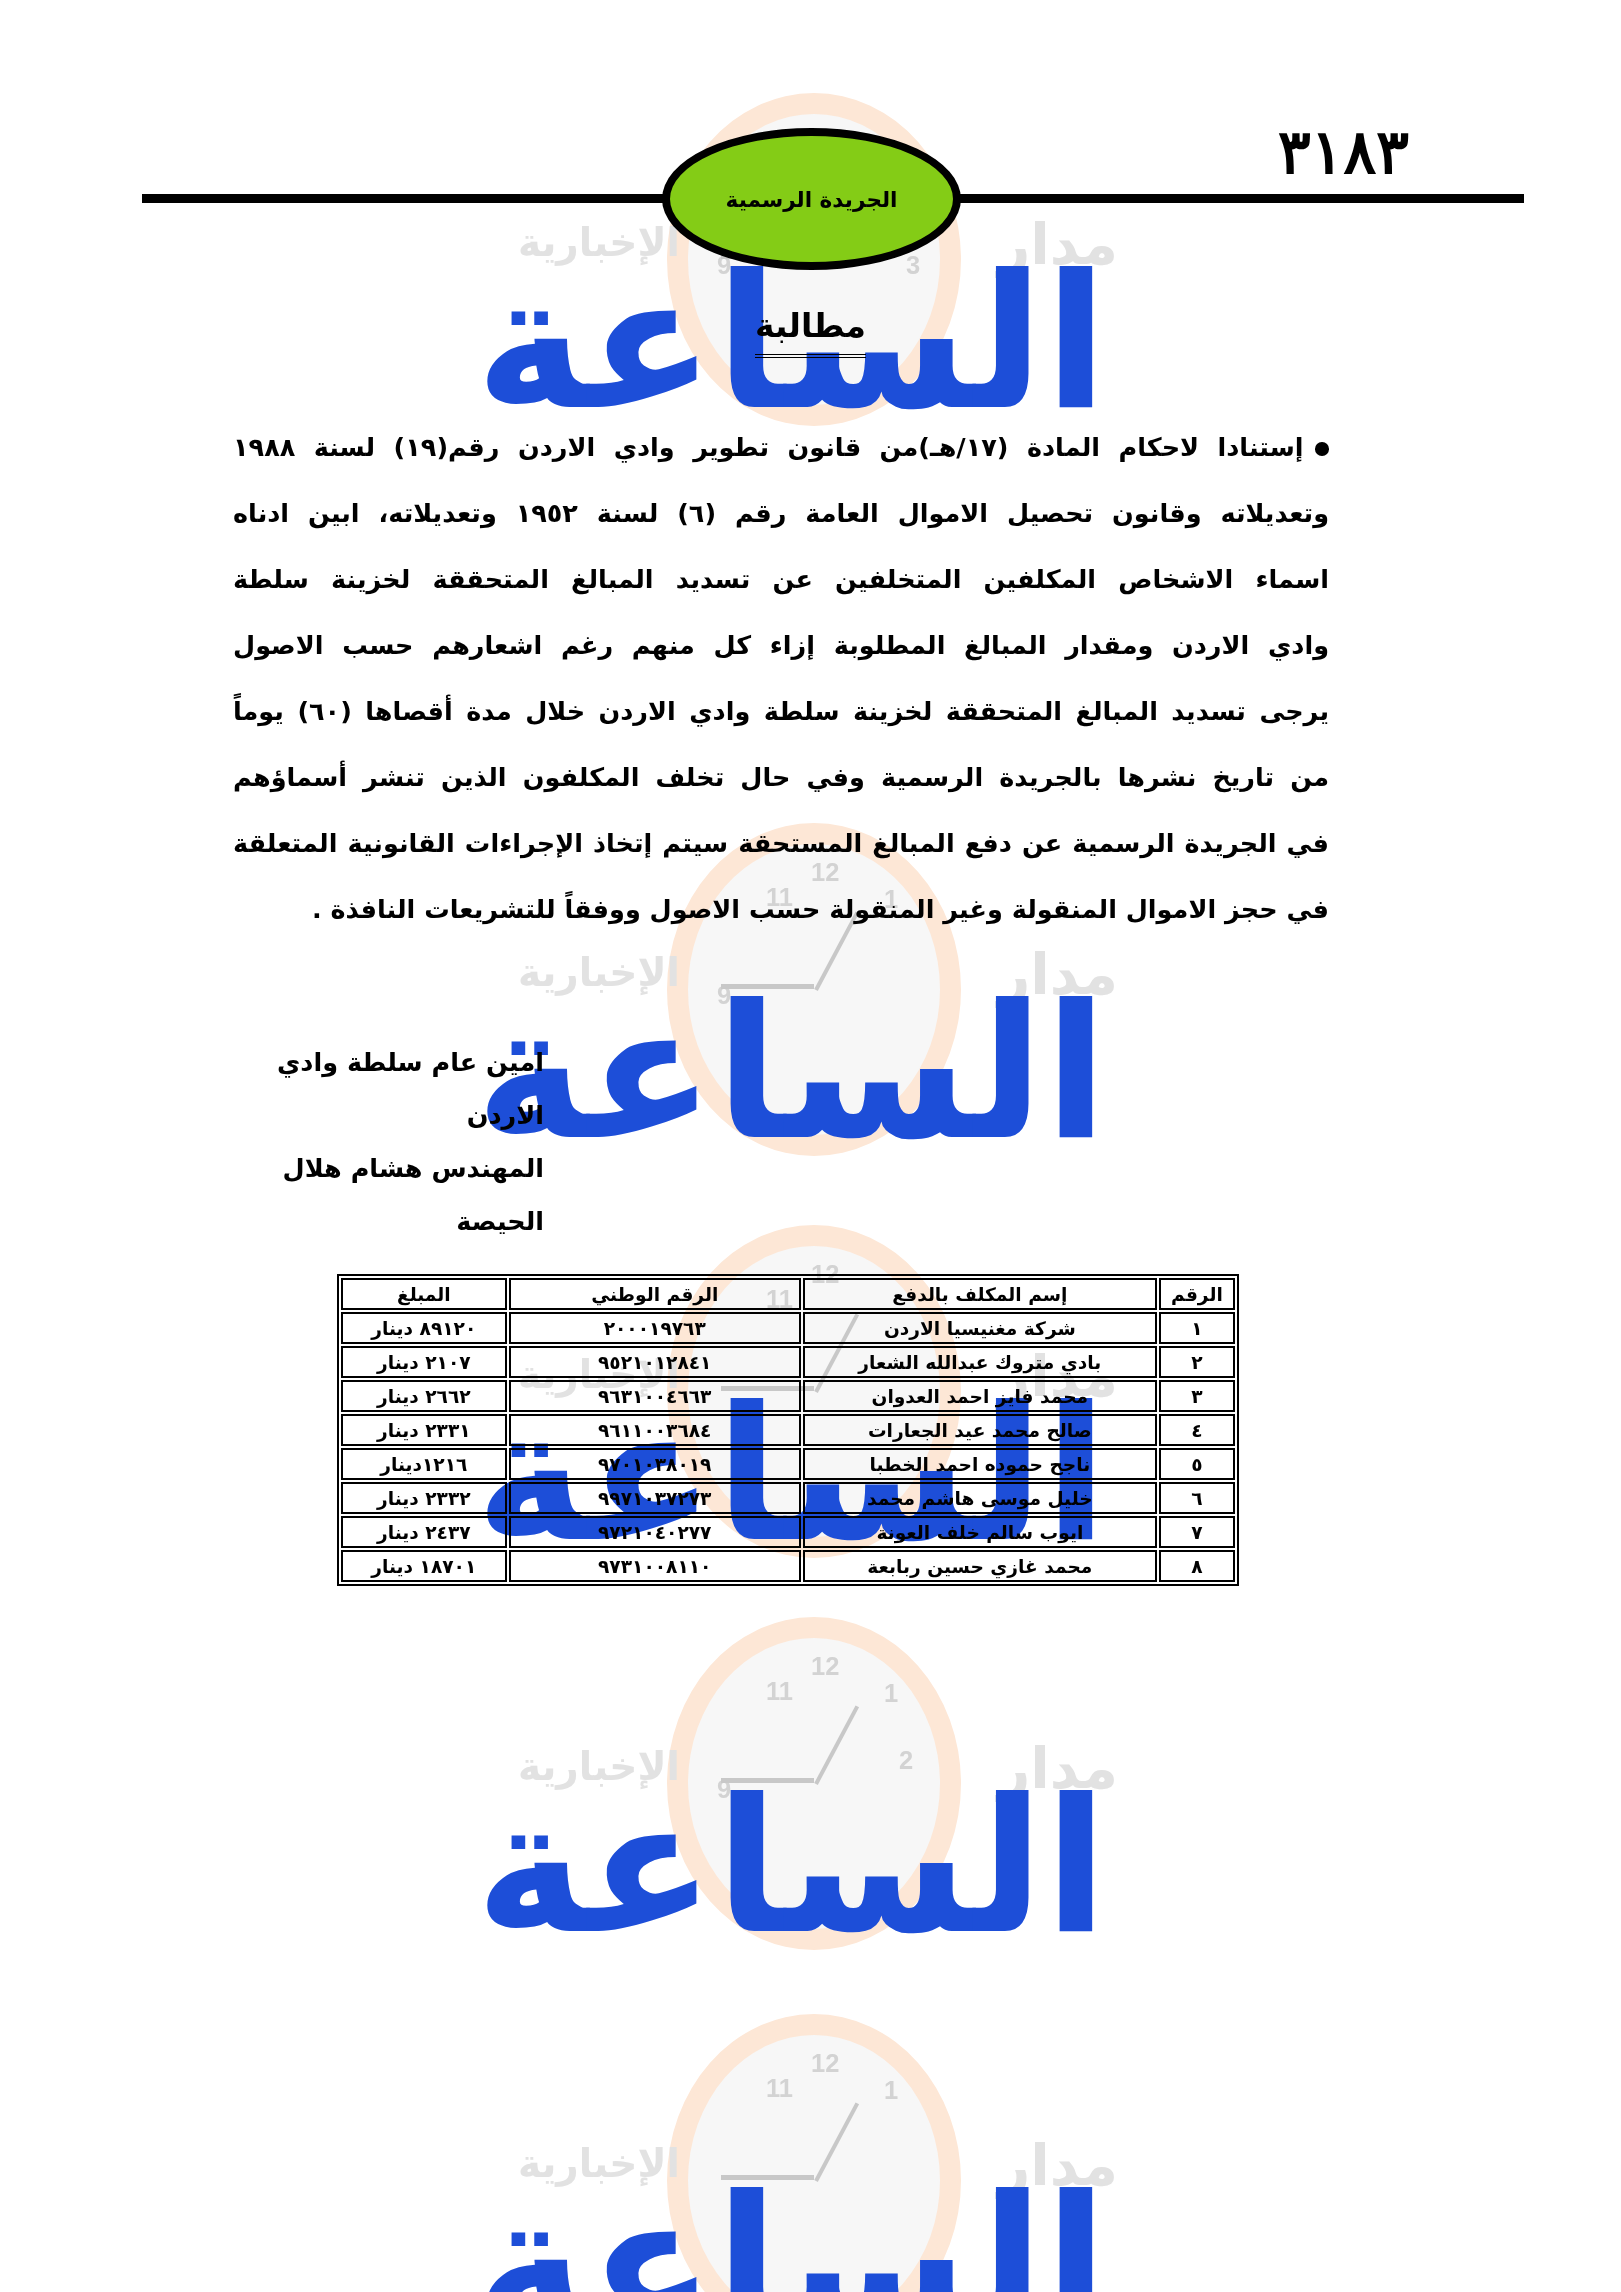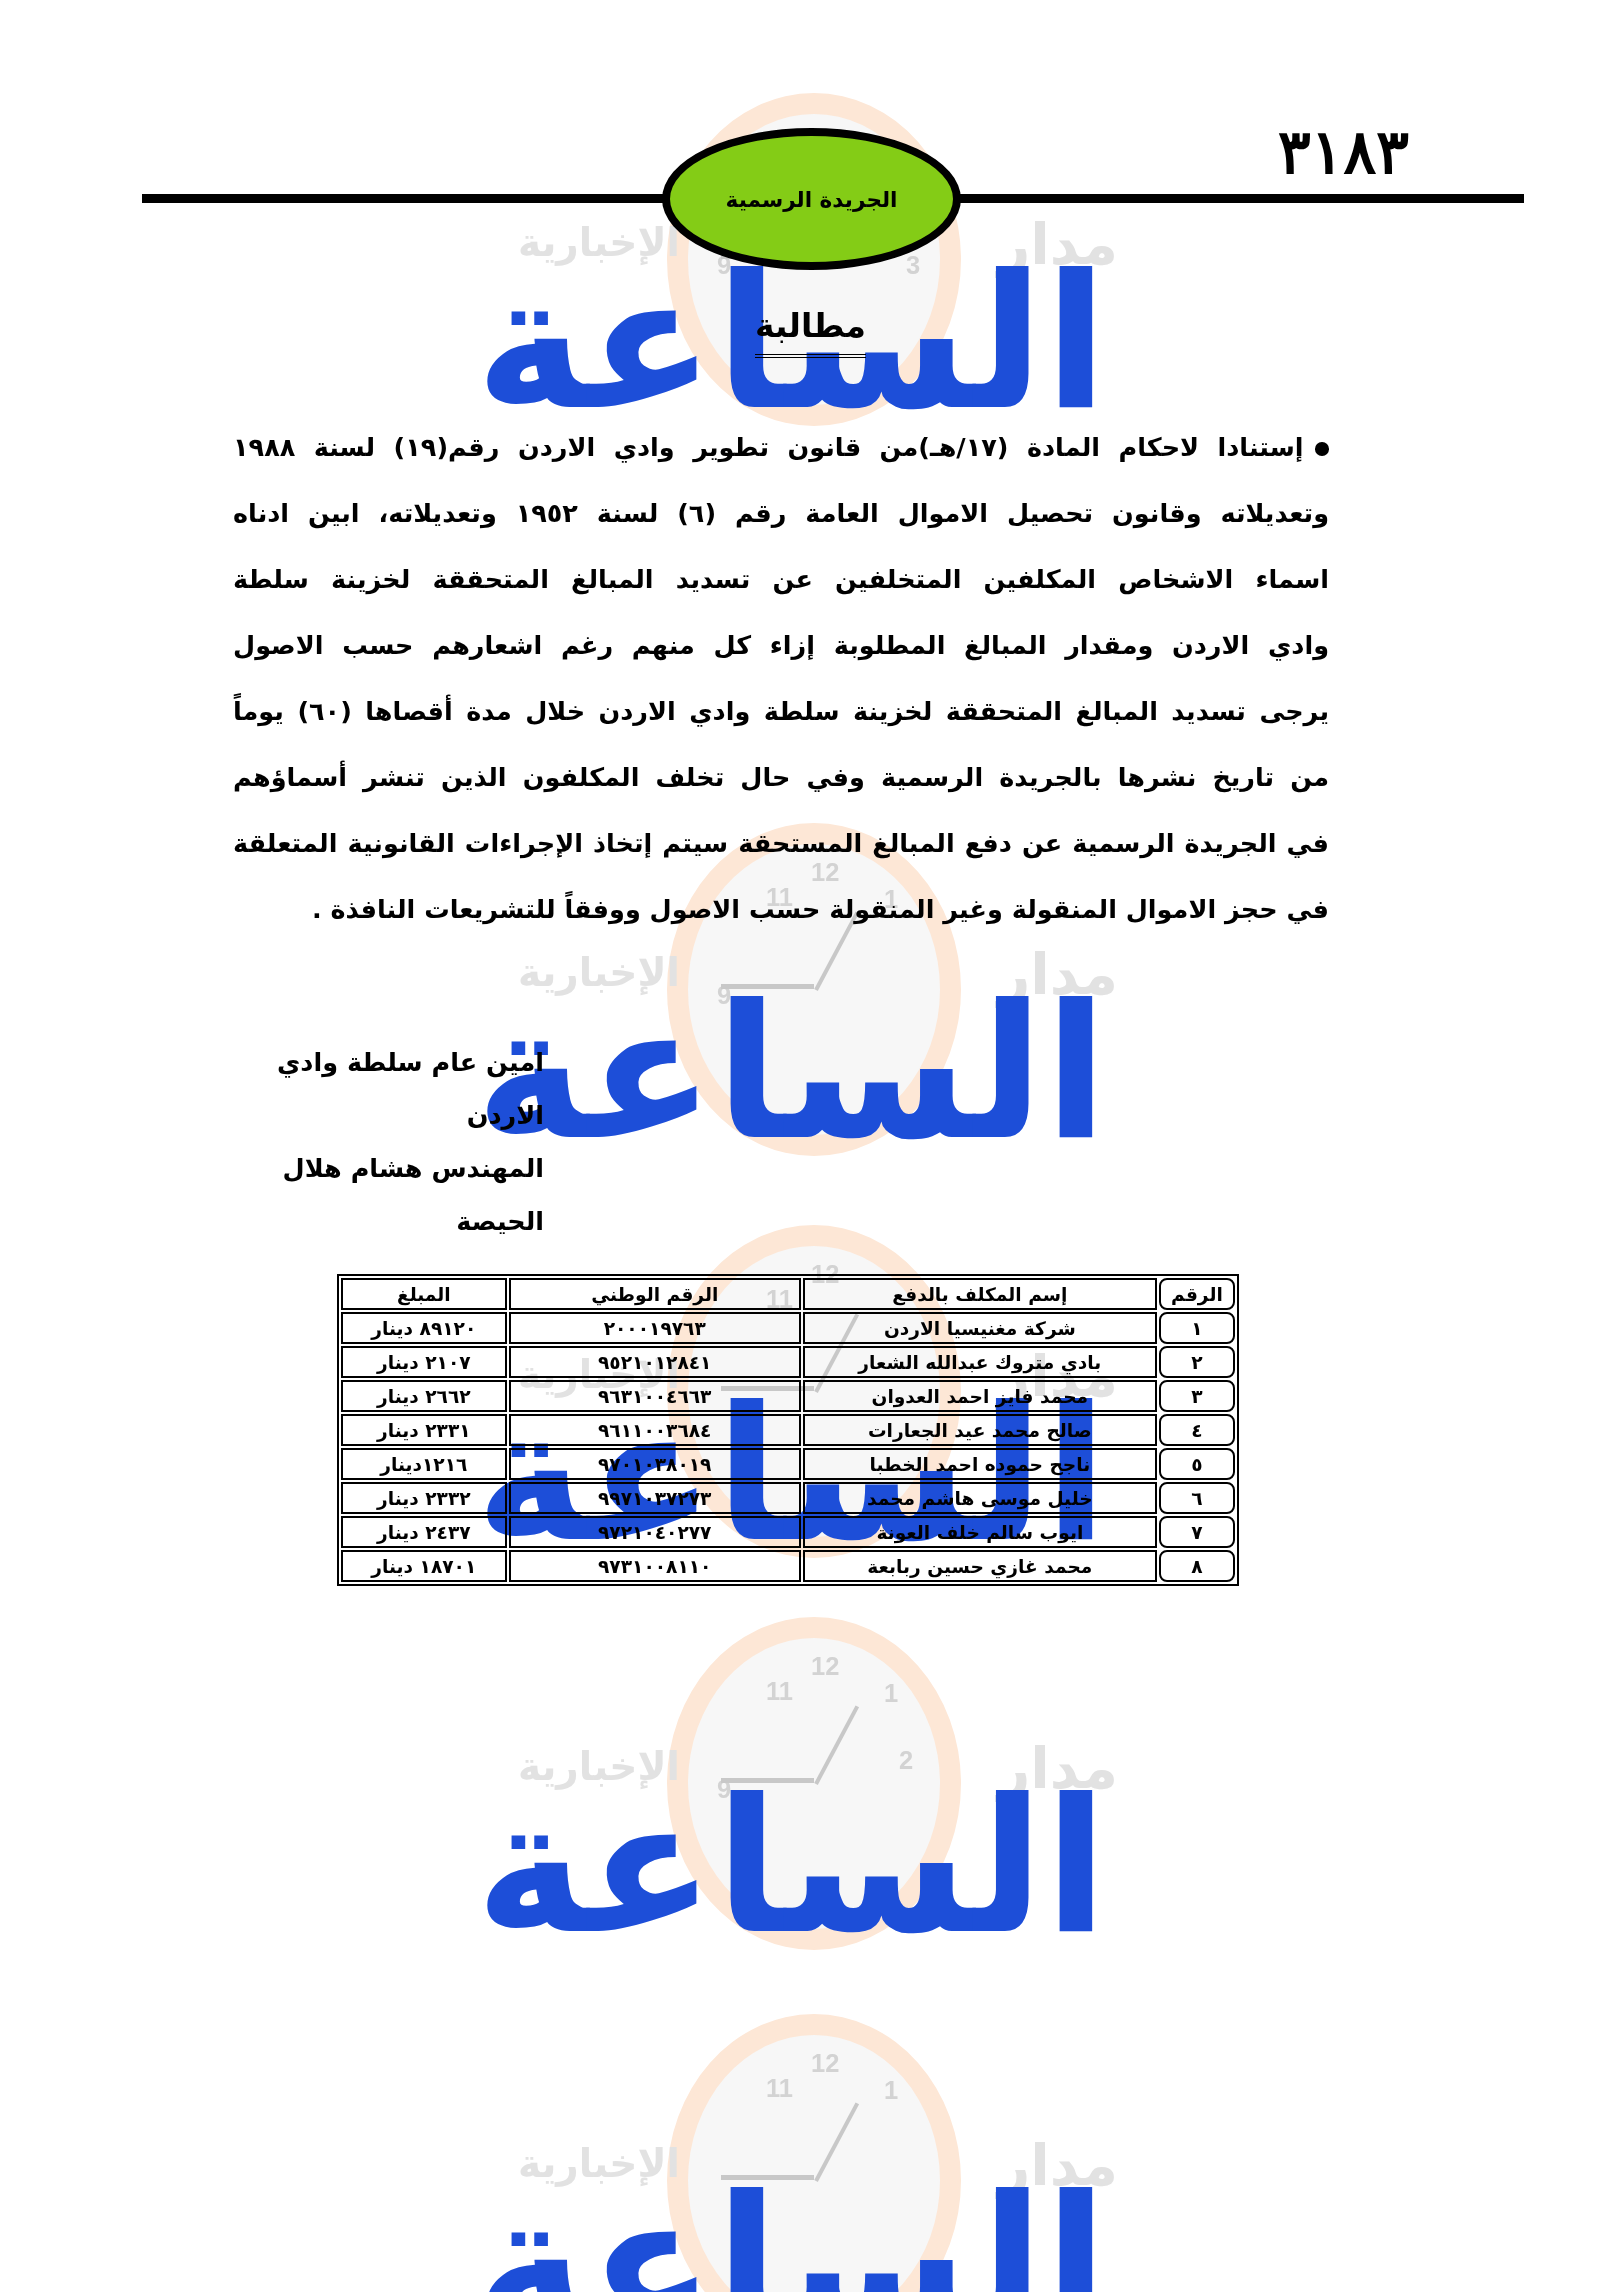--- a/index.html
+++ b/index.html
@@ -61,21 +61,21 @@
   .tbl {
     position: absolute; left: 337px; top: 1274px; width: 902px;
     border-collapse: separate; border-spacing: 2px; border: 2px solid #000;
     direction: rtl; background: transparent;
   }
   .tbl td, .tbl th {
     border: 2px solid #000; height: 28px; padding: 0 5.9px; text-align: center;
     font: 700 18.6px "DejaVu Sans", sans-serif; white-space: nowrap;
   }
   .tbl th { font-weight: 700; }
-  .tbl .c-no { width: 61px; border-radius: 8px; }
+  .tbl .c-no { width: 61px; }
   .tbl .c-name { width: 345px; }
   .tbl .c-id { width: 287px; letter-spacing: 2.9px; }
   .tbl .c-amt { width: 153px; }
 </style>
 </head>
 <body>
 
 <div class="wm" style="left:510px; top:93px;">
   <div class="clock">
     <span class="num" style="left:123px;top:13.7px">12</span>

